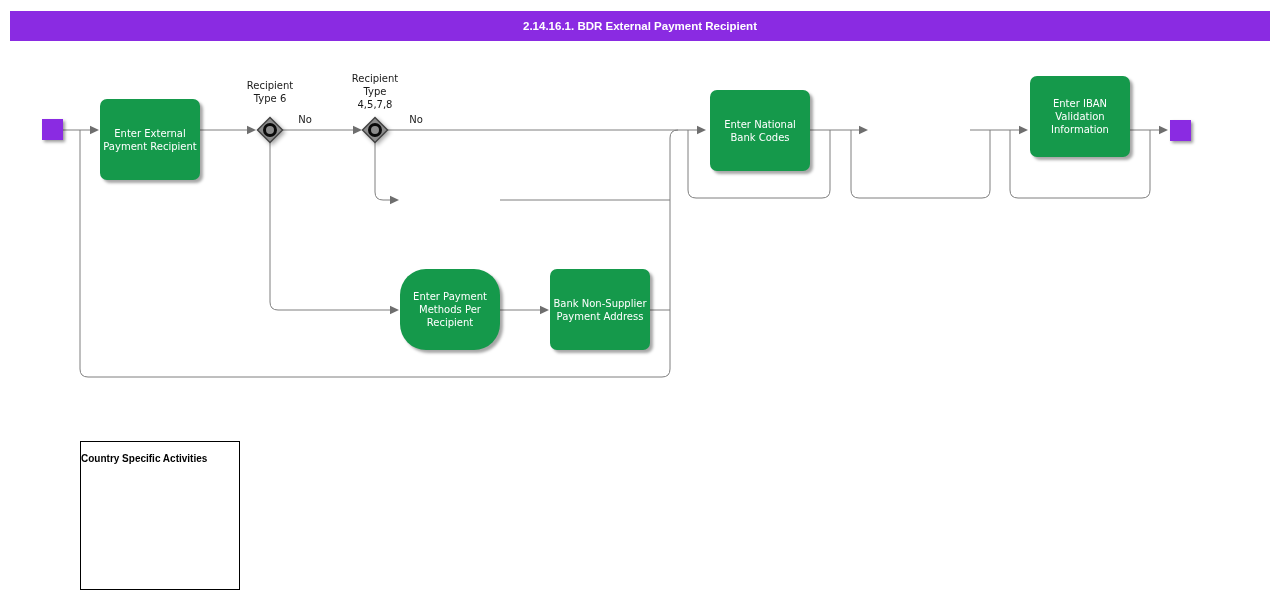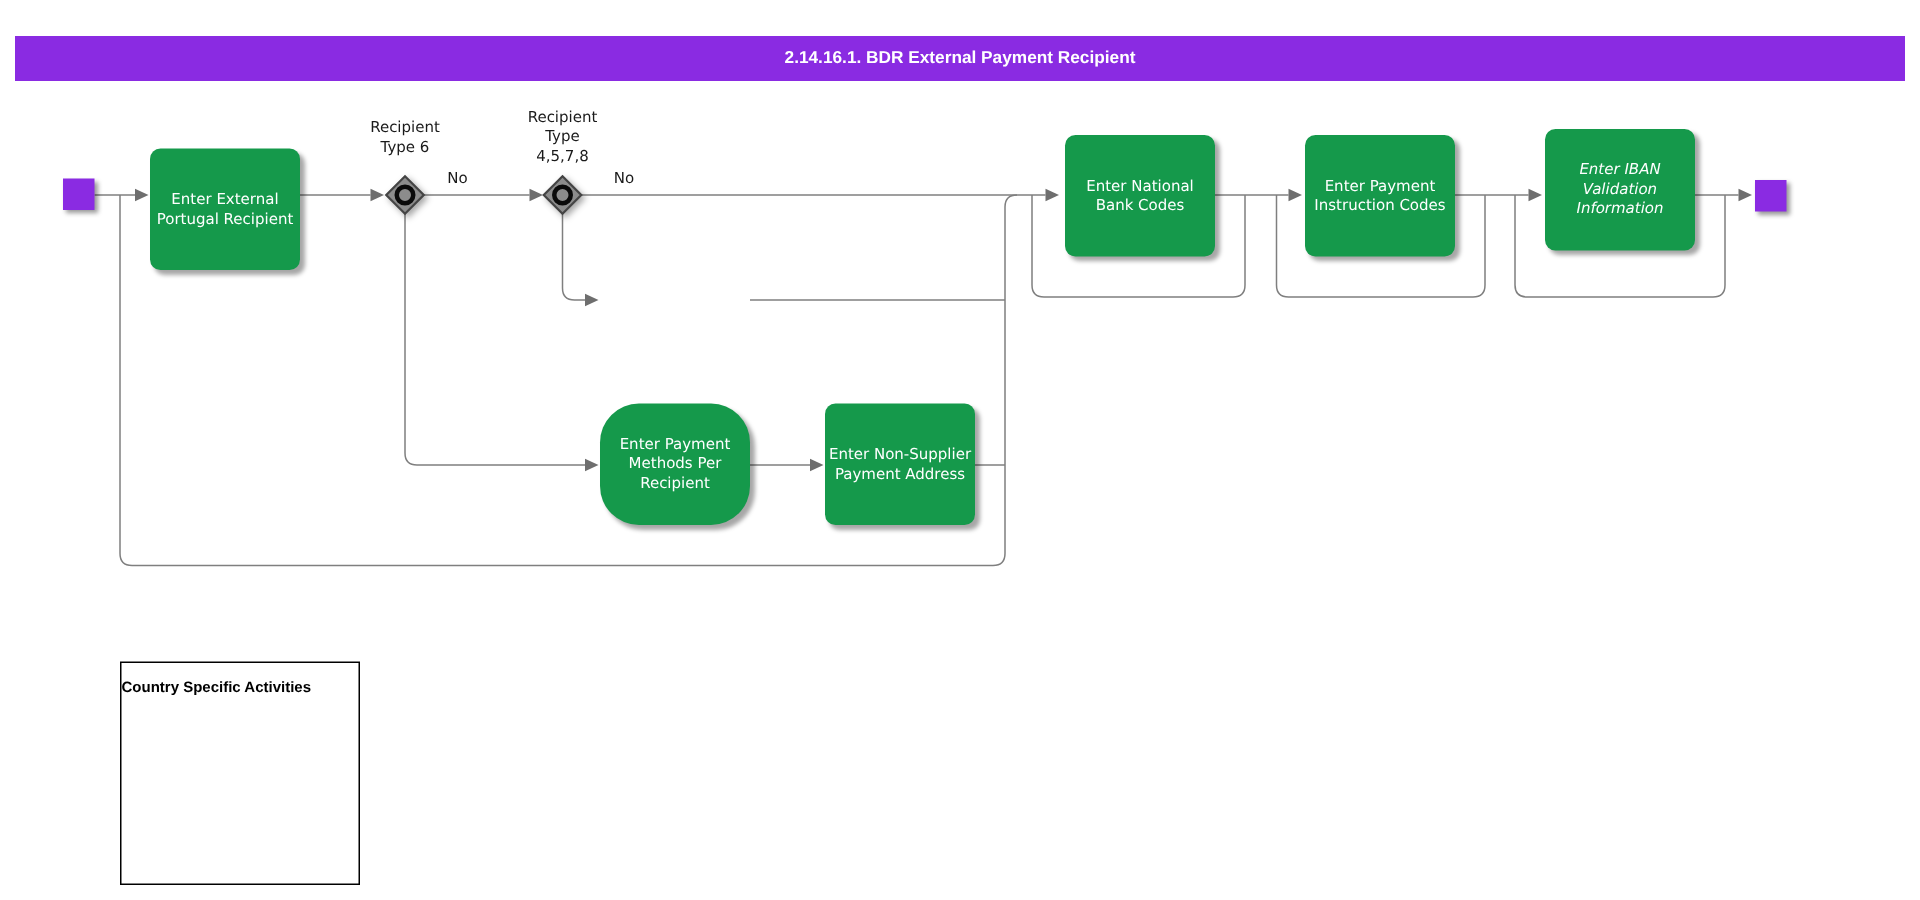--- a/index.html
+++ b/index.html
@@ -1,40 +1,40 @@
 <!DOCTYPE html>
 <html><head>
 <meta charset="utf-8">
 <style>
   html,body{margin:0;padding:0;background:#fff;}
   .stage{position:relative;width:1280px;height:600px;background:#ffffff;overflow:hidden;
          font-family:"DejaVu Sans",sans-serif;}
   .titlebar{position:absolute;left:10px;top:11px;width:1260px;height:30px;background:#8A2BE2;
-            display:flex;align-items:center;justify-content:center;margin-top:13px;}
+            display:flex;align-items:center;justify-content:center;}
   .titlebar span{color:#ffffff;font-family:"Liberation Sans",sans-serif;font-weight:bold;font-size:11.5px;}
   .connectors{position:absolute;left:0;top:0;width:1280px;height:600px;}
   .connectors path{stroke:#7F7F7F;stroke-width:1;fill:none;}
   .connectors .arrow{fill:#6E6E6E;stroke:none;}
   .shadow{filter:drop-shadow(2px 2px 2px rgba(0,0,0,0.35));}
   .activity{position:absolute;width:100px;height:81px;background:#15994B;border-radius:7px;
             box-shadow:3px 3px 3px rgba(0,0,0,0.35);color:#ffffff;font-size:10px;line-height:13px;
             display:flex;align-items:center;justify-content:center;text-align:center;
             padding:2px;box-sizing:border-box;cursor:pointer;}
   .marker{position:absolute;width:21px;height:21px;background:#8A2BE2;
           box-shadow:2px 2px 3px rgba(0,0,0,0.4);}
   .lbl{position:absolute;font-size:10px;line-height:13px;color:#1a1a1a;text-align:center;
        white-space:pre-line;transform:translateX(-50%);}
   .country{position:absolute;left:80px;top:441px;width:160px;height:149px;
            border:1px solid #000;background:#fff;box-sizing:border-box;}
   .country-title{position:absolute;top:11px;left:0;width:100%;text-align:left;
                  font-family:"Liberation Sans",sans-serif;font-size:10px;color:#000;font-weight:bold;}
   
   .b1{left:100px;top:99px;}  .b2{left:400px;top:159px;} .b3{left:400px;top:269px;border-radius:26px;}
   .b4{left:550px;top:269px;} .b5{left:710px;top:90px;}  .b6{left:870px;top:90px;}
-  .b7{left:1030px;top:86px;font-style:italic;} .b8{left:110px;top:489px;}
+  .b7{left:1030px;top:76px;} .b8{left:110px;top:489px;}
 </style>
 </head>
 <body>
 
 <div class="stage">
 
   <div class="titlebar">
     <span>2.14.16.1. BDR External Payment Recipient</span>
   </div>
 
@@ -88,25 +88,24 @@
     </g>
     <g>
       <polygon class="shadow" points="375,117.5 387.5,130 375,142.5 362.5,130" fill="#8C8C8C" stroke="#444444" stroke-width="1.5"></polygon>
       <circle cx="375" cy="130" r="5.5" fill="none" stroke="#0a0a0a" stroke-width="3"></circle>
     </g>
   </svg>
 
   <div class="marker" style="left:42px;top:119px;"></div>
   <div class="marker" style="left:1170px;top:120px;"></div>
 
-  <div class="activity b1">Enter External Portugal Recipient</div>
+  <div class="activity b1">Enter External Payment Recipient</div>
   <div class="activity b3">Enter Payment Methods Per Recipient</div>
-  <div class="activity b4">Enter Non-Supplier Payment Address</div>
+  <div class="activity b4">Bank Non-Supplier Payment Address</div>
   <div class="activity b5">Enter National Bank Codes</div>
-  <div class="activity b6">Enter Payment Instruction Codes</div>
   <div class="activity b7">Enter IBAN Validation Information</div>
 
   <div class="lbl" style="left:270px;top:79px;">Recipient
 Type 6</div>
   <div class="lbl" style="left:375px;top:72px;">Recipient
 Type
 4,5,7,8</div>
   <div class="lbl" style="left:305px;top:113px;">No</div>
   <div class="lbl" style="left:416px;top:113px;">No</div>
 

